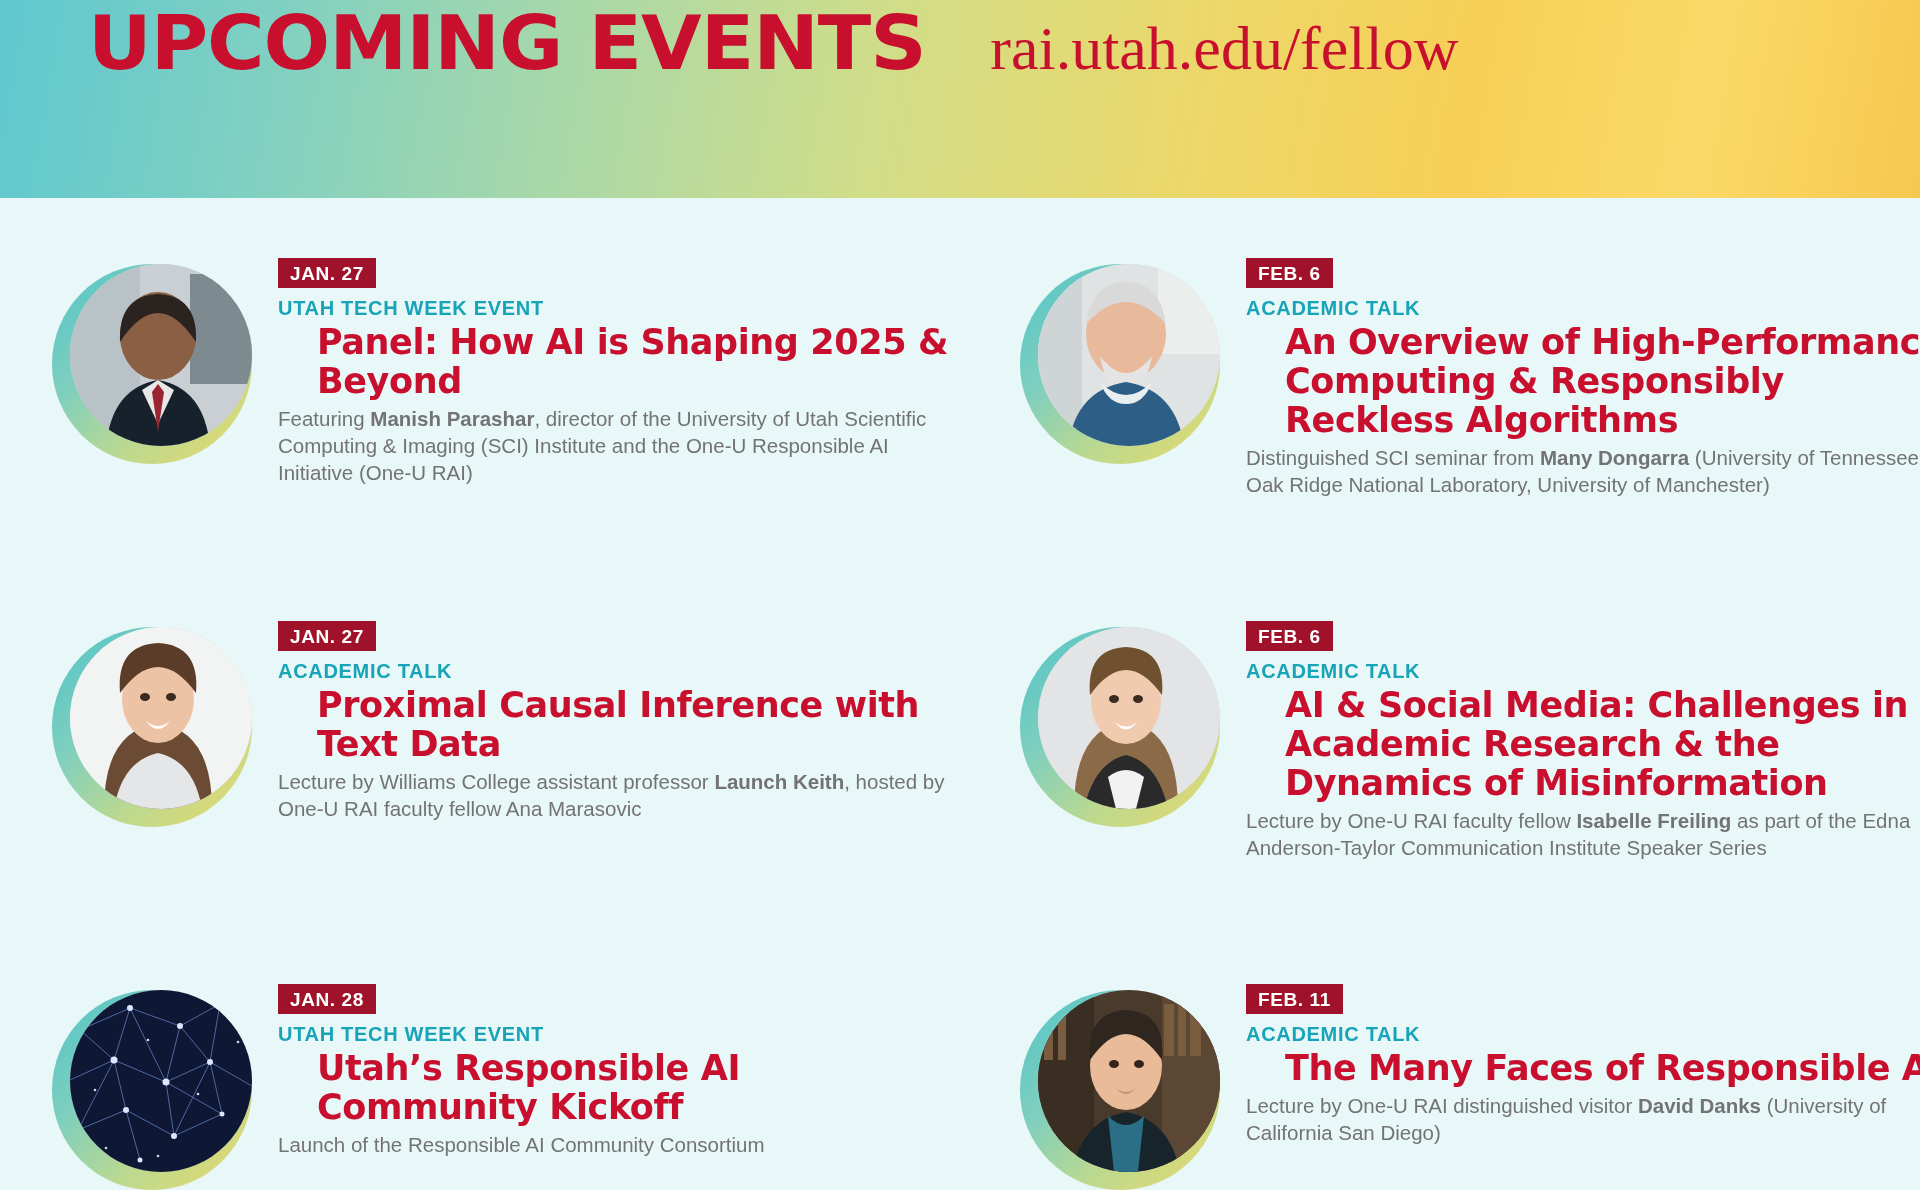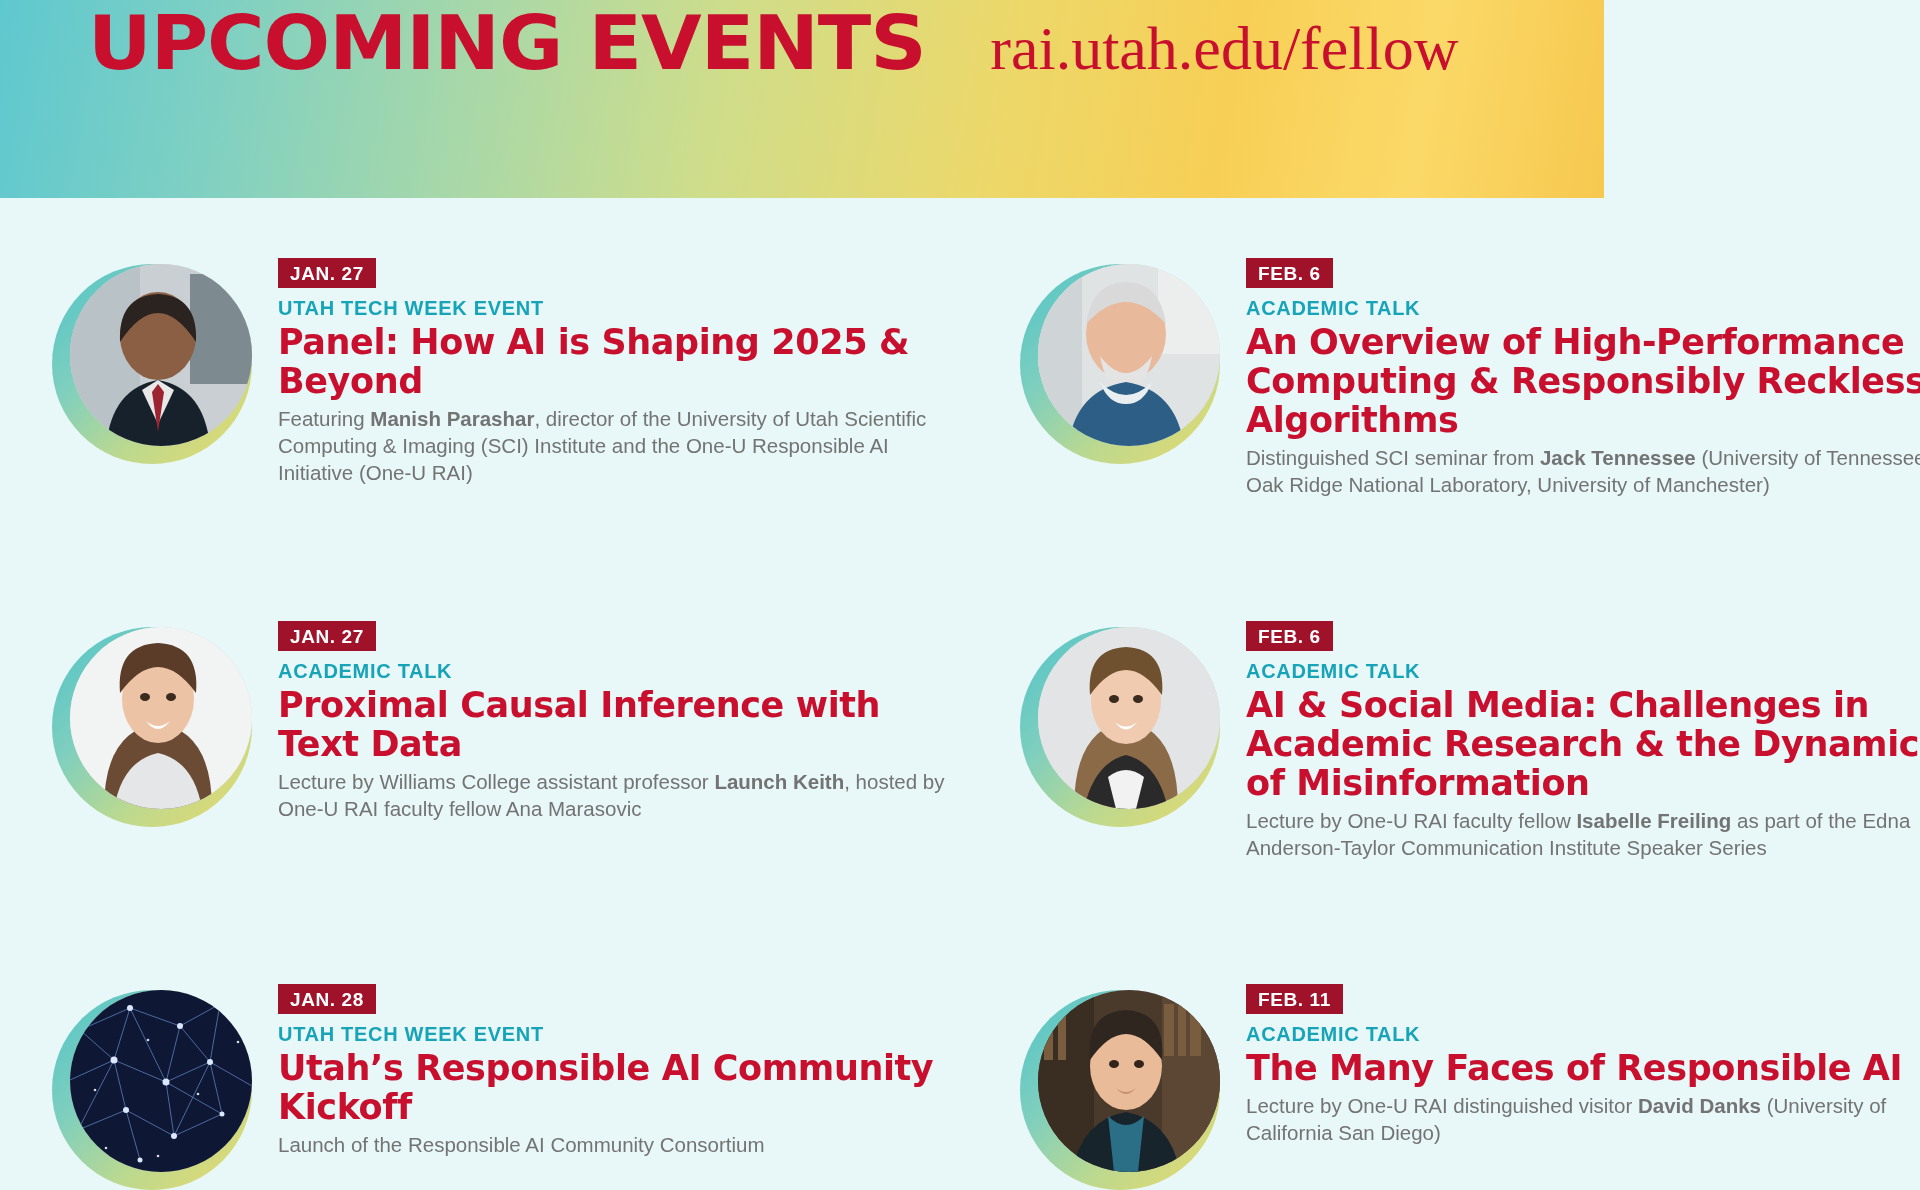--- a/index.html
+++ b/index.html
@@ -10,21 +10,21 @@
     width: 1920px;
     height: 1190px;
     background: #e8f7f7;
     font-family: "Liberation Sans", sans-serif;
     overflow: hidden;
   }
 
   
   .header {
     position: relative;
-    width: 1604px;
+    width: 1920px;
     height: 198px;
     background: linear-gradient(100deg,
         #5fc8cf 0%,
         #7fd0c2 14%,
         #a9d8a8 30%,
         #cfdd8a 45%,
         #ecd86a 62%,
         #f7cf56 76%,
         #fbd968 88%,
         #f6c84f 100%);
@@ -130,20 +130,21 @@
     text-transform: uppercase;
   }
   .title {
     color: #c8102e;
     font-family: "DejaVu Sans", sans-serif;
     font-weight: bold;
     font-size: 35px;
     line-height: 1.11;
     letter-spacing: -0.4px;
     margin-bottom: 4px;
+    margin-left: 39px;
   }
   .desc {
     color: #737373;
     font-size: 20.5px;
     line-height: 1.32;
     max-width: 720px;
   }
   .desc b { font-weight: bold; }
 
   
@@ -199,21 +200,21 @@
           <path d="M62 92 q26 34 52 0 q-6 34 -26 34 q-20 0 -26 -34z" fill="#e4e4e4"></path>
           <path d="M30 182 q8 -56 58 -64 q50 8 58 64z" fill="#2d5e86"></path>
           <path d="M62 118 q26 26 52 0 q-8 22 -26 22 q-18 0 -26 -22z" fill="#e9eef1"></path>
         </svg>
       </div>
     </div>
     <div class="event-text">
       <div class="date-badge">FEB. 6</div>
       <div class="kicker">ACADEMIC TALK</div>
       <div class="title">An Overview of High-Performance Computing &amp; Responsibly Reckless Algorithms</div>
-      <div class="desc"><span>Distinguished SCI seminar from </span><b>Jack Tennessee</b><span> (University of Tennessee, Oak Ridge National Laboratory, University of Manchester)</span></div>
+      <div class="desc"><span>Distinguished SCI seminar from </span><b>Many Dongarra</b><span> (University of Tennessee, Oak Ridge National Laboratory, University of Manchester)</span></div>
     </div>
   </div>
 
   <div class="event col1">
     <div class="portrait-wrap">
       <div class="portrait-ring"></div>
       <div class="portrait-photo">
         <svg width="182" height="182" viewBox="0 0 182 182">
           <rect width="182" height="182" fill="#f2f3f3"></rect>
           <path d="M34 182 q0 -78 54 -86 q54 8 54 86z" fill="#6b4b33"></path>

